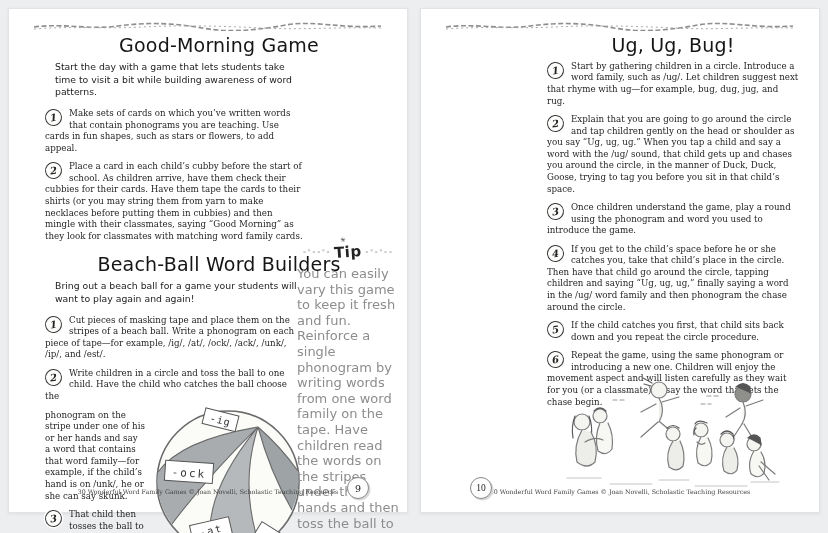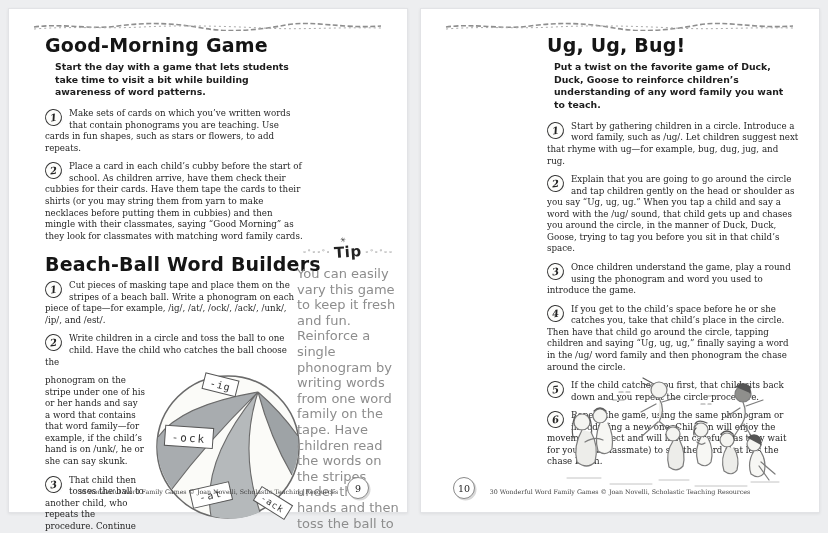--- a/index.html
+++ b/index.html
@@ -15,25 +15,25 @@
     background:#ffffff;
     border:1px solid #e2e3e6;
     box-shadow:0 1px 3px rgba(0,0,0,.07);
     box-sizing:border-box;
   }
   .page-left{left:8px;}
   .page-right{left:420px;}
   .squiggle{display:block;margin:13px auto 4px auto;}
   .title{
     font-family:"DejaVu Sans",sans-serif;
-    font-weight:700;font-size:19px;line-height:1.1;
-    letter-spacing:.2px;color:#151515;margin:4px 0 5px 0;
+    font-weight:400;font-size:19px;line-height:1.1;
+    letter-spacing:.2px;color:#151515;margin:4px 0 5px 0;text-align:center;
   }
   .intro{
-    font-weight:700;font-size:9.3px;line-height:1.37;
+    font-weight:400;font-size:9.3px;line-height:1.37;
     color:#1c1c1c;margin:0 0 9px 0;
   }
   .step{
     font-family:"DejaVu Serif",serif;
     font-size:8.7px;line-height:1.33;color:#262626;
     margin:0 0 7px 0;
   }
   .badge{
     float:left;
     width:15px;height:15px;margin:1px 7px 2px 0;
@@ -90,49 +90,50 @@
   }
   .pnum{
     position:absolute;top:-4px;
     width:20px;height:20px;border:1.2px solid #8a8a8a;border-radius:50%;
     background:#fefefe;
     box-shadow:1.5px 1.5px 0 #d8d8d8;
     display:flex;align-items:center;justify-content:center;
     font-family:"DejaVu Serif",serif;font-size:9.5px;color:#222;
   }
   .pnum-right{right:38px;}
-  .pnum-left{left:32px;}
+  .pnum-left{left:49px;font-family:Liberation Serif, serif;}
   .clearfix::after{content:"";display:block;clear:both;}
 </style>
 </head>
 <body>
 
 <div class="page page-left">
 
   <svg class="squiggle" width="352" height="9" viewBox="0 0 352 9">
     <path d="M2,5 C30,1 58,8 86,4 S142,1 170,6 S226,8 254,3 S310,7 349,4" fill="none" stroke="#8e8e8e" stroke-width="1.6" stroke-dasharray="5 2.5"></path>
     <path d="M2,7 C40,4 70,7 110,5 S190,4 230,6 S300,5 349,6" fill="none" stroke="#ababab" stroke-width="1" stroke-dasharray="2 3"></path>
   </svg>
 
   <div class="lp-content">
     <h1 class="title">Good-Morning Game</h1>
     <p class="intro gm-intro">Start the day with a game that lets students take time to visit a bit while building awareness of word patterns.</p>
 
     <div class="lp-col">
       <div class="step clearfix">
         <span class="badge">1</span>
-        <span>Make sets of cards on which you’ve written words that contain phonograms you are teaching. Use cards in fun shapes, such as stars or flowers, to add repeats.</span>
+        <span>Make sets of cards on which you’ve written words that contain phonograms you are teaching. Use cards in fun shapes, such as stars or flowers, to add appeal.</span>
       </div>
       <div class="step clearfix">
         <span class="badge">2</span>
         <span>Place a card in each child’s cubby before the start of school. As children arrive, have them check their cubbies for their cards. Have them tape the cards to their shirts (or you may string them from yarn to make necklaces before putting them in cubbies) and then mingle with their classmates, saying “Good Morning” as they look for classmates with matching word family cards.</span>
       </div>
     </div>
 
     <h1 class="title bb-title">Beach-Ball Word Builders</h1>
+    <p class="intro gm-intro">Bring out a beach ball for a game your students will want to play again and again!</p>
 
     <div class="lp-col">
       <div class="step clearfix">
         <span class="badge">1</span>
         <span>Cut pieces of masking tape and place them on the stripes of a beach ball. Write a phonogram on each piece of tape—for example, /ig/, /at/, /ock/, /ack/, /unk/, /ip/, and /est/.</span>
       </div>
       <div class="step clearfix">
         <span class="badge">2</span>
         <span>Write children in a circle and toss the ball to one child. Have the child who catches the ball choose the</span>
       </div>
@@ -188,21 +189,20 @@
 
 <div class="page page-right">
 
   <svg class="squiggle" width="352" height="9" viewBox="0 0 352 9">
     <path d="M2,5 C30,1 58,8 86,4 S142,1 170,6 S226,8 254,3 S310,7 349,4" fill="none" stroke="#8e8e8e" stroke-width="1.6" stroke-dasharray="5 2.5"></path>
     <path d="M2,7 C40,4 70,7 110,5 S190,4 230,6 S300,5 349,6" fill="none" stroke="#ababab" stroke-width="1" stroke-dasharray="2 3"></path>
   </svg>
 
   <div class="rp-content">
     <h1 class="title">Ug, Ug, Bug!</h1>
-    <p class="intro rp-intro">Put a twist on the favorite game of Duck, Duck, Goose to reinforce children’s understanding of any word family you want to teach.</p>
 
     <div class="step clearfix">
       <span class="badge">1</span>
       <span>Start by gathering children in a circle. Introduce a word family, such as /ug/. Let children suggest next that rhyme with ug—for example, bug, dug, jug, and rug.</span>
     </div>
     <div class="step clearfix">
       <span class="badge">2</span>
       <span>Explain that you are going to go around the circle and tap children gently on the head or shoulder as you say “Ug, ug, ug.” When you tap a child and say a word with the /ug/ sound, that child gets up and chases you around the circle, in the manner of Duck, Duck, Goose, trying to tag you before you sit in that child’s space.</span>
     </div>
     <div class="step clearfix">

